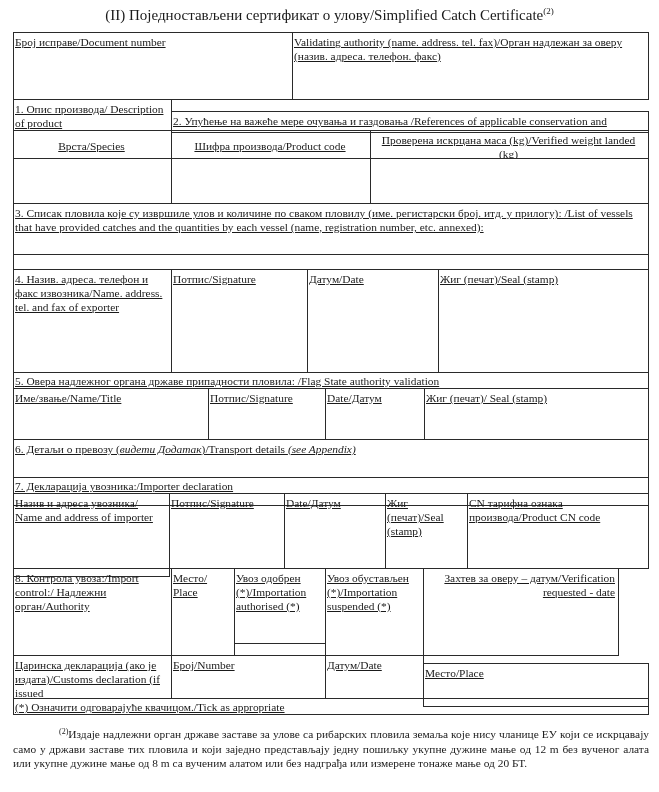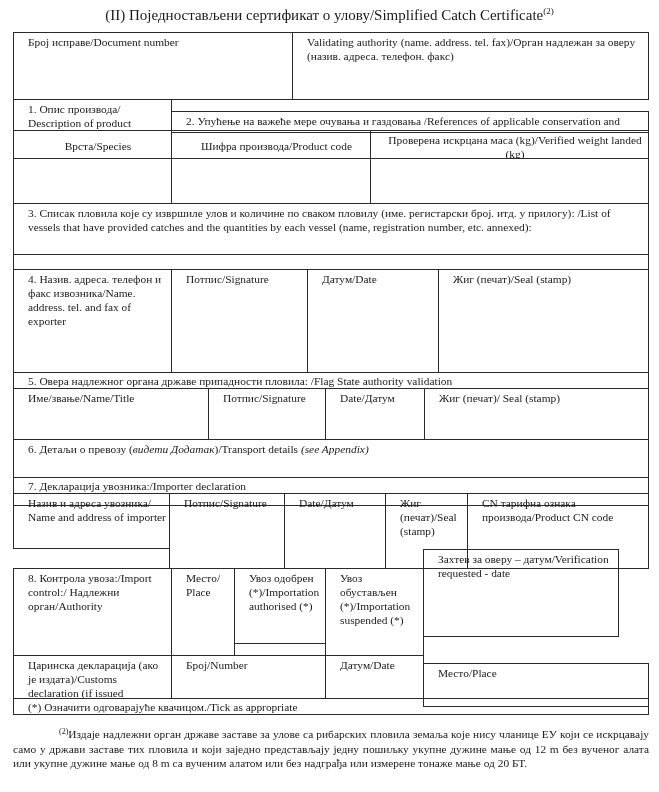--- a/index.html
+++ b/index.html
@@ -2,21 +2,21 @@
 <html><head>
 <meta charset="utf-8">
 <style>
   html, body { margin:0; padding:0; background:#ffffff; }
   body { width:659px; height:792px; position:relative; overflow:hidden;
          font-family:"Liberation Serif", "DejaVu Serif", serif; color:#1a1a1a; }
   .title { position:absolute; left:0; top:6px; width:659px; text-align:center;
            font-size:15px; letter-spacing:0; }
   .title sup { font-size:9px; vertical-align:6px; }
   .cell { position:absolute; box-sizing:border-box; border:1px solid #2a2a2a;
-          font-size:11.4px; line-height:14px; padding:2px 3px 0 14px; overflow:hidden; }
+          font-size:11.4px; line-height:14px; padding:2px 3px 0 1px; overflow:hidden;text-decoration:underline; }
   .center { text-align:center; }
   .footnote { position:absolute; left:13px; top:725px; width:636px; font-size:11.4px;
               line-height:14.5px; text-align:justify; }
   .footnote .indent { display:inline-block; width:46px; }
   .footnote sup { font-size:8px; vertical-align:4px; }
   i { font-style:italic; }
 </style>
 </head>
 <body>
 
@@ -46,31 +46,31 @@
 
 <div class="cell" style="left:13px;top:372px;width:636px;height:17px;padding-top:1px;"><span>5. Овера надлежног органа државе припадности пловила: /Flag State authority validation</span></div>
 <div class="cell" style="left:13px;top:388px;width:196px;height:52px;"><span>Име/звање/Name/Title</span></div>
 <div class="cell" style="left:208px;top:388px;width:118px;height:52px;"><span>Потпис/Signature</span></div>
 <div class="cell" style="left:325px;top:388px;width:100px;height:52px;"><span>Date/Датум</span></div>
 <div class="cell" style="left:424px;top:388px;width:225px;height:52px;"><span>Жиг (печат)/ Seal (stamp)</span></div>
 
 <div class="cell" style="left:13px;top:439px;width:636px;height:39px;"><span>6. Детаљи о превозу (</span><i>видети Додатак</i><span>)/Transport details </span><i>(see Appendix)</i></div>
 
 <div class="cell" style="left:13px;top:477px;width:636px;height:29px;padding-top:1px;"><span>7. Декларација увозника:/Importer declaration</span></div>
-<div class="cell" style="left:13px;top:493px;width:157px;height:56px;"><span>Назив и адреса увозника/ Name and address of importer</span></div>
+<div class="cell" style="left:13px;top:493px;width:157px;height:84px;"><span>Назив и адреса увозника/ Name and address of importer</span></div>
 <div class="cell" style="left:169px;top:493px;width:116px;height:76px;"><span>Потпис/Signature</span></div>
 <div class="cell" style="left:284px;top:493px;width:102px;height:76px;"><span>Date/Датум</span></div>
 <div class="cell" style="left:385px;top:493px;width:83px;height:76px;"><span>Жиг (печат)/Seal (stamp)</span></div>
 <div class="cell" style="left:467px;top:493px;width:182px;height:76px;"><span>CN тарифна ознака производа/Product CN code</span></div>
 
 <div class="cell" style="left:13px;top:568px;width:159px;height:88px;"><span>8. Контрола увоза:/Import control:/ Надлежни орган/Authority</span></div>
 <div class="cell" style="left:171px;top:568px;width:64px;height:88px;"><span>Место/ Place</span></div>
 <div class="cell" style="left:234px;top:568px;width:92px;height:76px;"><span>Увоз одобрен (*)/Importation authorised (*)</span></div>
 <div class="cell" style="left:325px;top:568px;width:99px;height:88px;"><span>Увоз обустављен (*)/Importation suspended (*)</span></div>
-<div class="cell" style="left:423px;top:549px;width:196px;height:88px;"><span>Захтев за оверу – датум/Verification requested - date</span></div>
+<div class="cell" style="left:423px;top:568px;width:196px;height:88px;text-align:right;"><span>Захтев за оверу – датум/Verification requested - date</span></div>
 
 <div class="cell" style="left:13px;top:655px;width:159px;height:44px;"><span>Царинска декларација (ако је издата)/Customs declaration (if issued</span></div>
 <div class="cell" style="left:171px;top:655px;width:155px;height:44px;"><span>Број/Number</span></div>
 <div class="cell" style="left:325px;top:655px;width:99px;height:44px;"><span>Датум/Date</span></div>
 <div class="cell" style="left:423px;top:655px;width:226px;height:44px;margin-top:8px;"><span>Место/Place</span></div>
 
 <div class="cell" style="left:13px;top:698px;width:636px;height:17px;padding-top:1px;"><span>(*) Означити одговарајуће квачицом./Tick as appropriate</span></div>
 
 <div class="footnote"><span class="indent"></span><sup>(2)</sup><span>Издаје надлежни орган државе заставе за улове са рибарских пловила земаља које нису чланице ЕУ који се искрцавају само у држави заставе тих пловила и који заједно представљају једну пошиљку укупне дужине мање од 12 m без вученог алата или укупне дужине мање од 8 m са вученим алатом или без надграђа или измерене тонаже мање од 20 БТ.</span></div>
 

